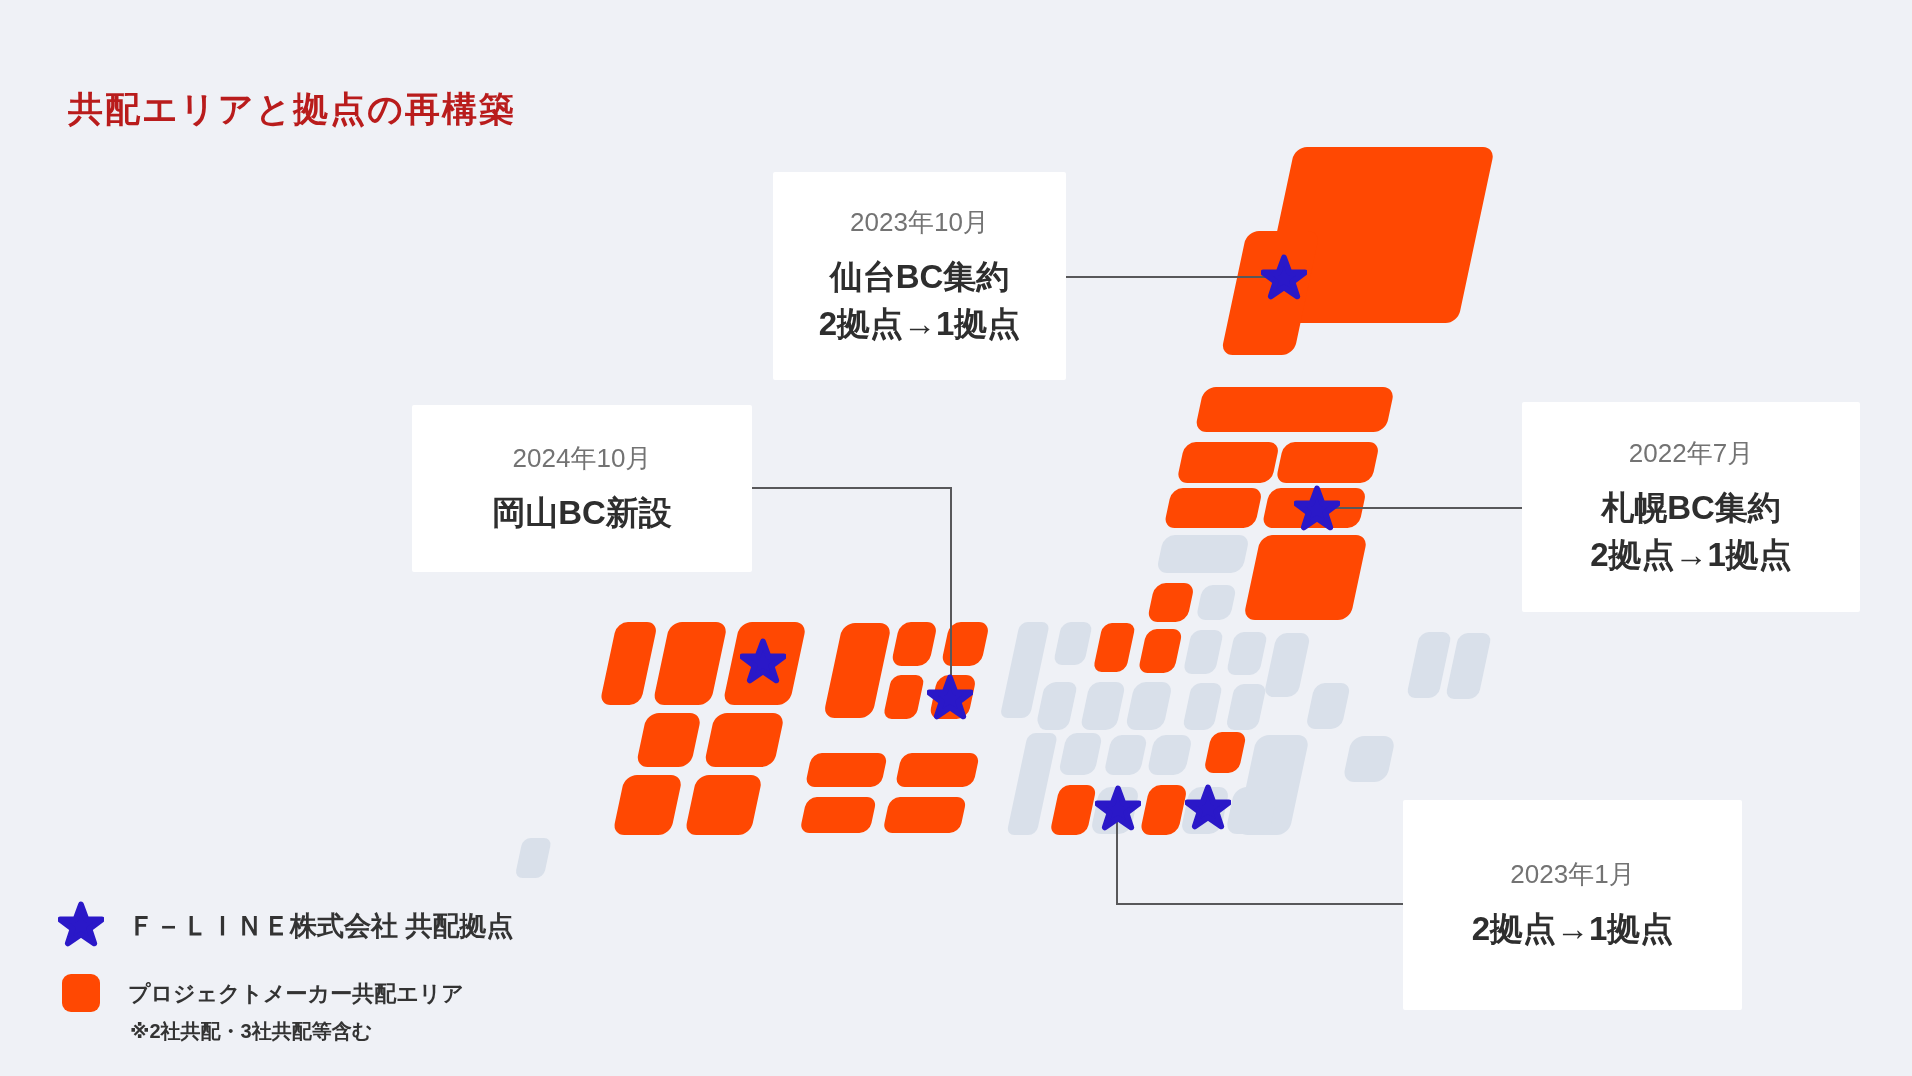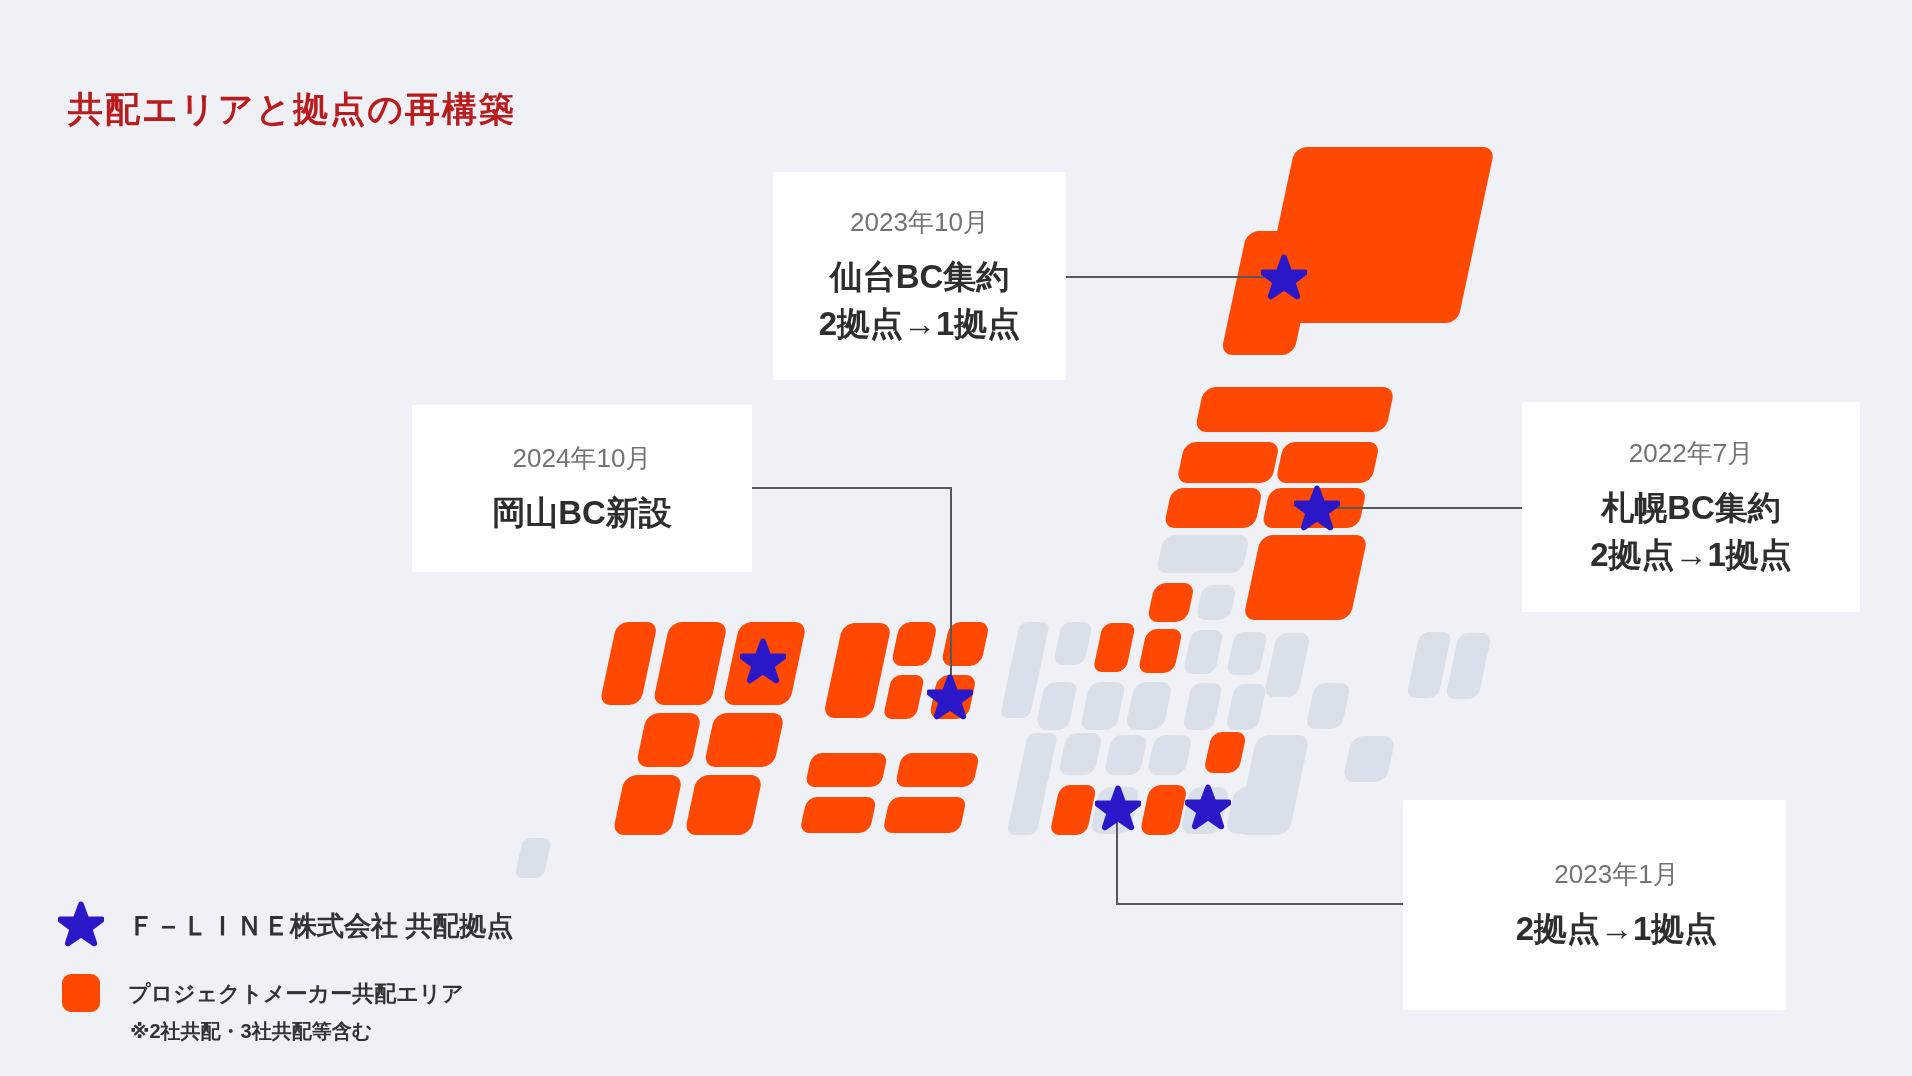--- a/index.html
+++ b/index.html
@@ -143,21 +143,21 @@
       </div>
       <div class="callout" style="left: 388px; top: 405px; width: 340px; height: 167px; margin-left: 24px;">
         <div class="date">2024年10月</div>
         <div class="main">岡山BC新設</div>
       </div>
       <div class="callout" style="left: 1522px; top: 402px; width: 338px; height: 210px;">
         <div class="date">2022年7月</div>
         <div class="main">札幌BC集約</div>
         <div class="main">2拠点→1拠点</div>
       </div>
-      <div class="callout" style="left: 1403px; top: 800px; width: 339px; height: 210px; padding-left: 44px;">
+      <div class="callout" style="left: 1403px; top: 800px; width: 339px; height: 210px;">
         <div class="date">2023年1月</div>
         <div class="main">2拠点→1拠点</div>
       </div>
     </div>
 
   <div class="legend">
     <div class="legend-star" id="legend-star-slot"><svg width="46" height="46" viewBox="0 0 100 100">
     <polygon points="50,8 61.8,40.2 95,40.2 68.2,60.5 78.6,92 50,72.5 21.4,92 31.8,60.5 5,40.2 38.2,40.2" fill="#2a18c8" stroke="#2a18c8" stroke-width="13" stroke-linejoin="round"></polygon>
         </svg></div>
     <div class="legend-star-label">Ｆ－ＬＩＮＥ株式会社 共配拠点</div>

